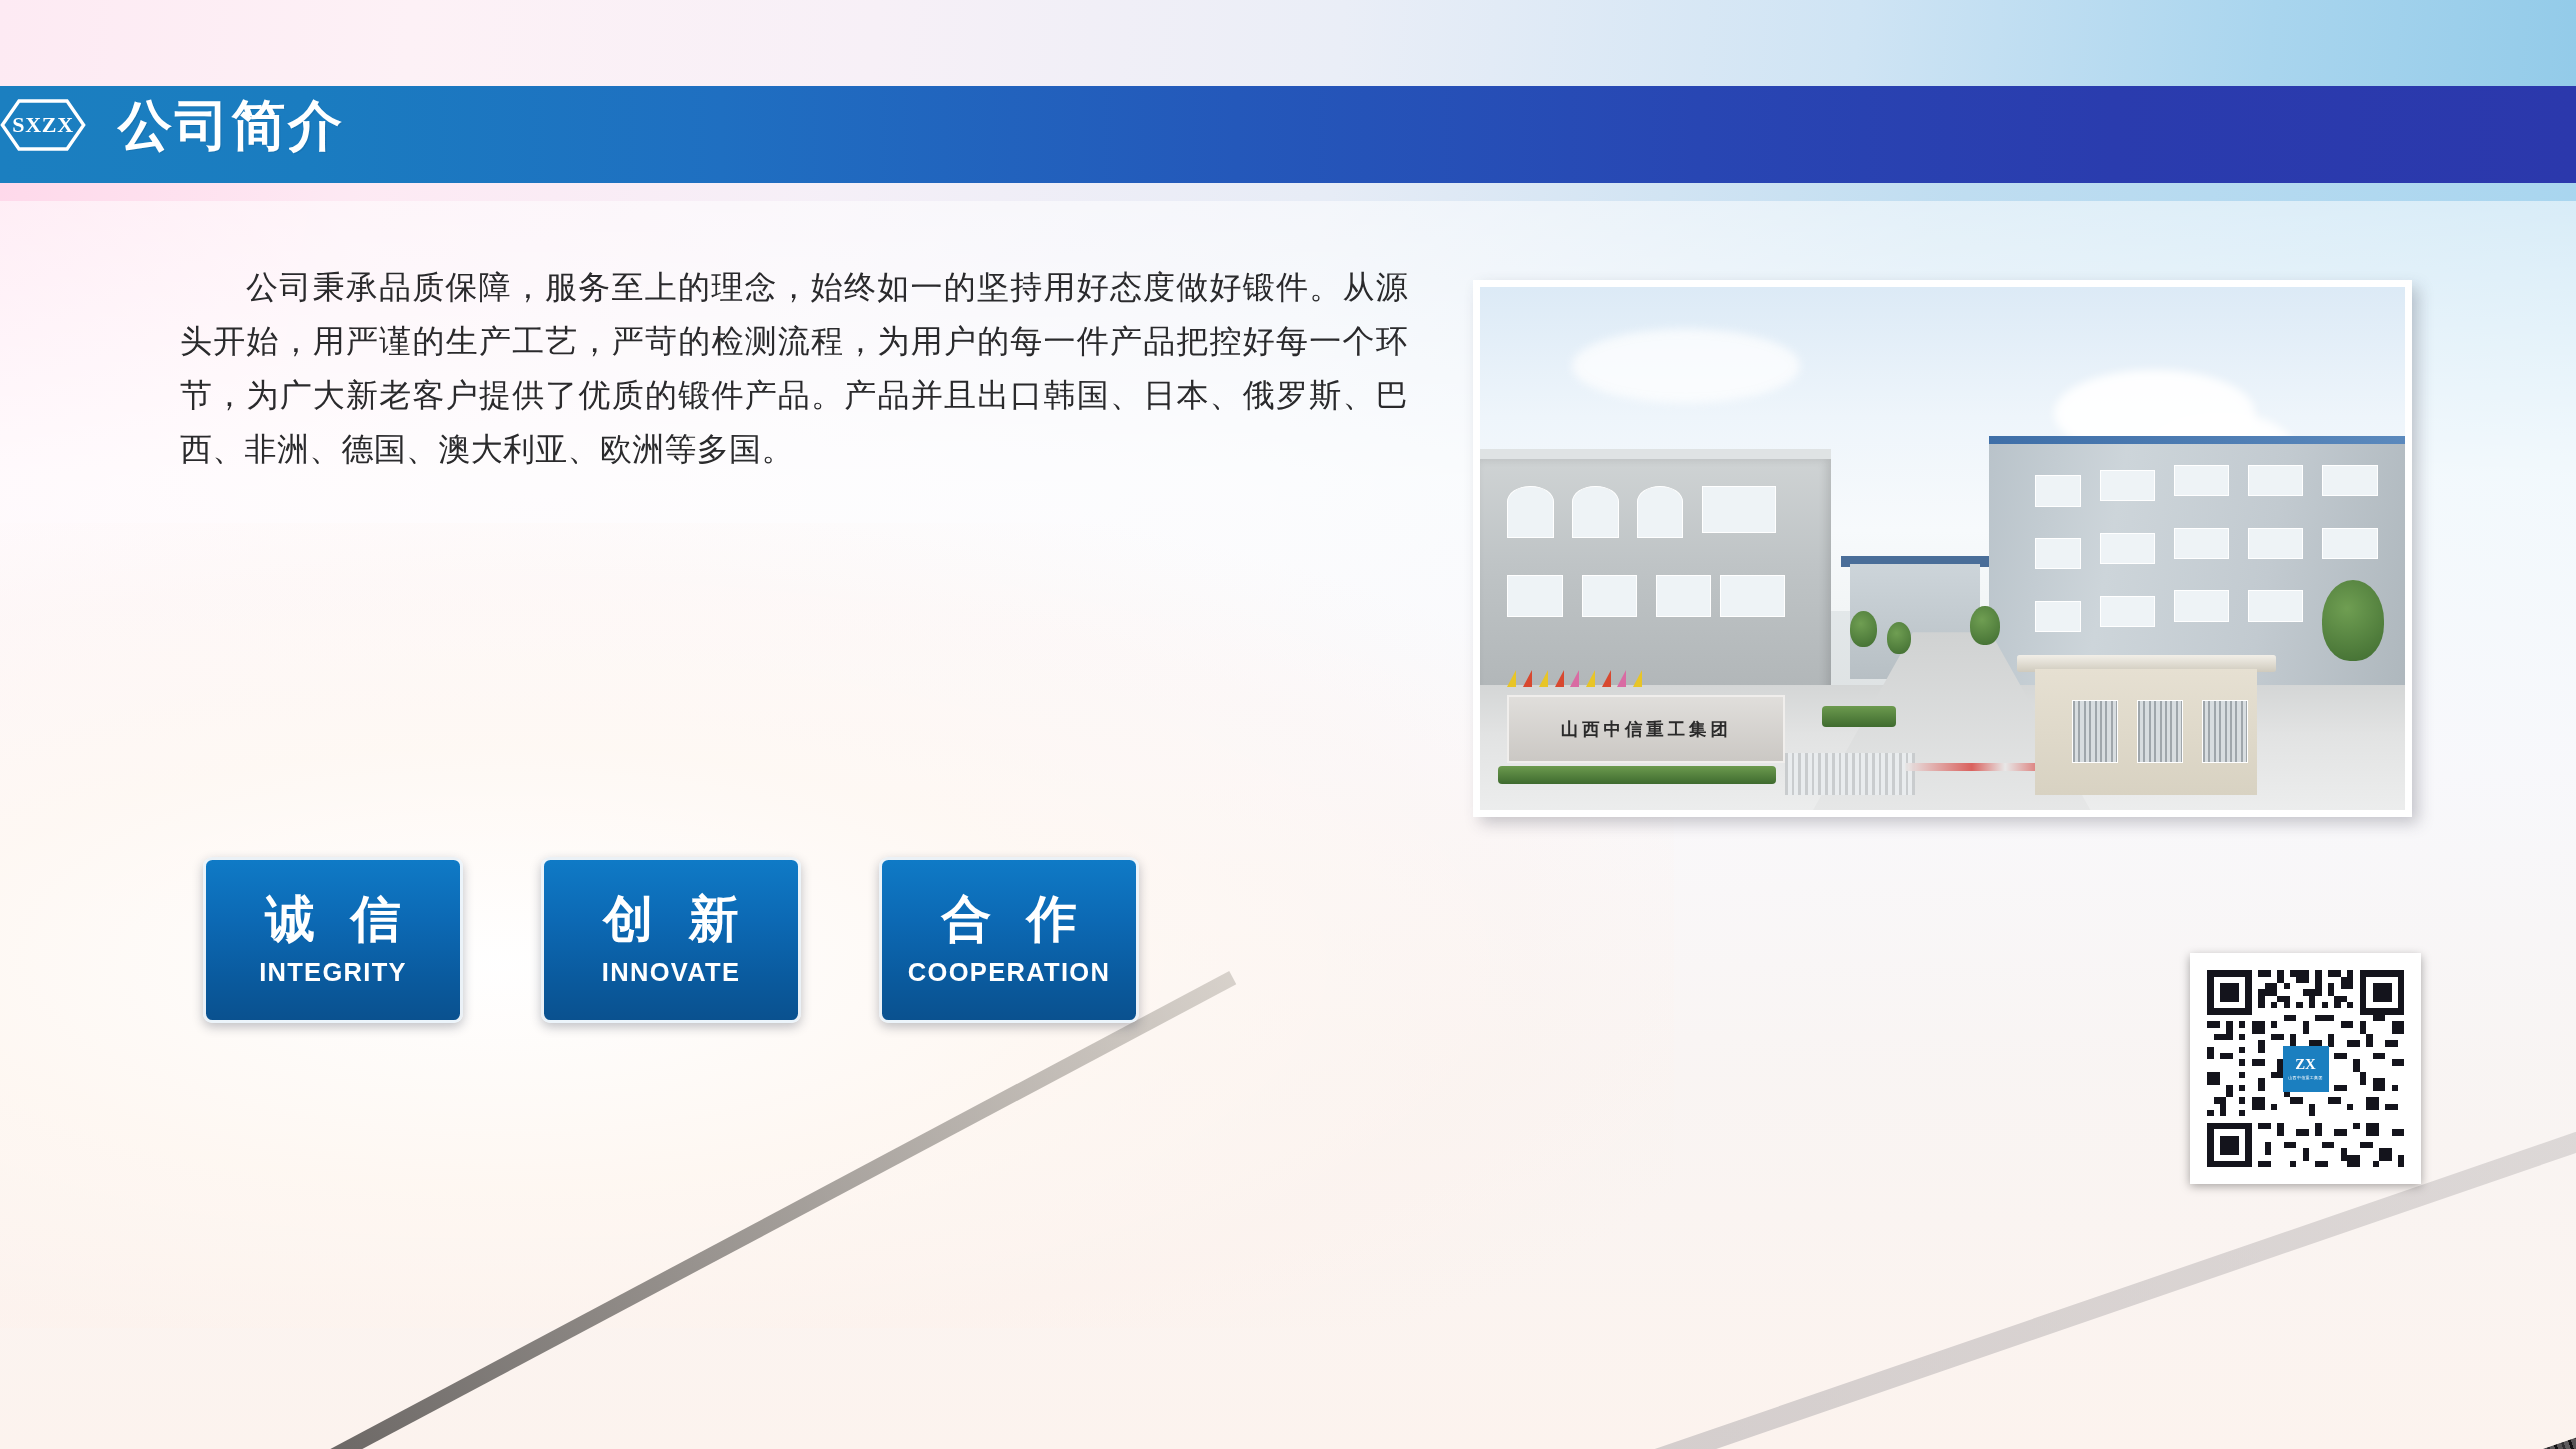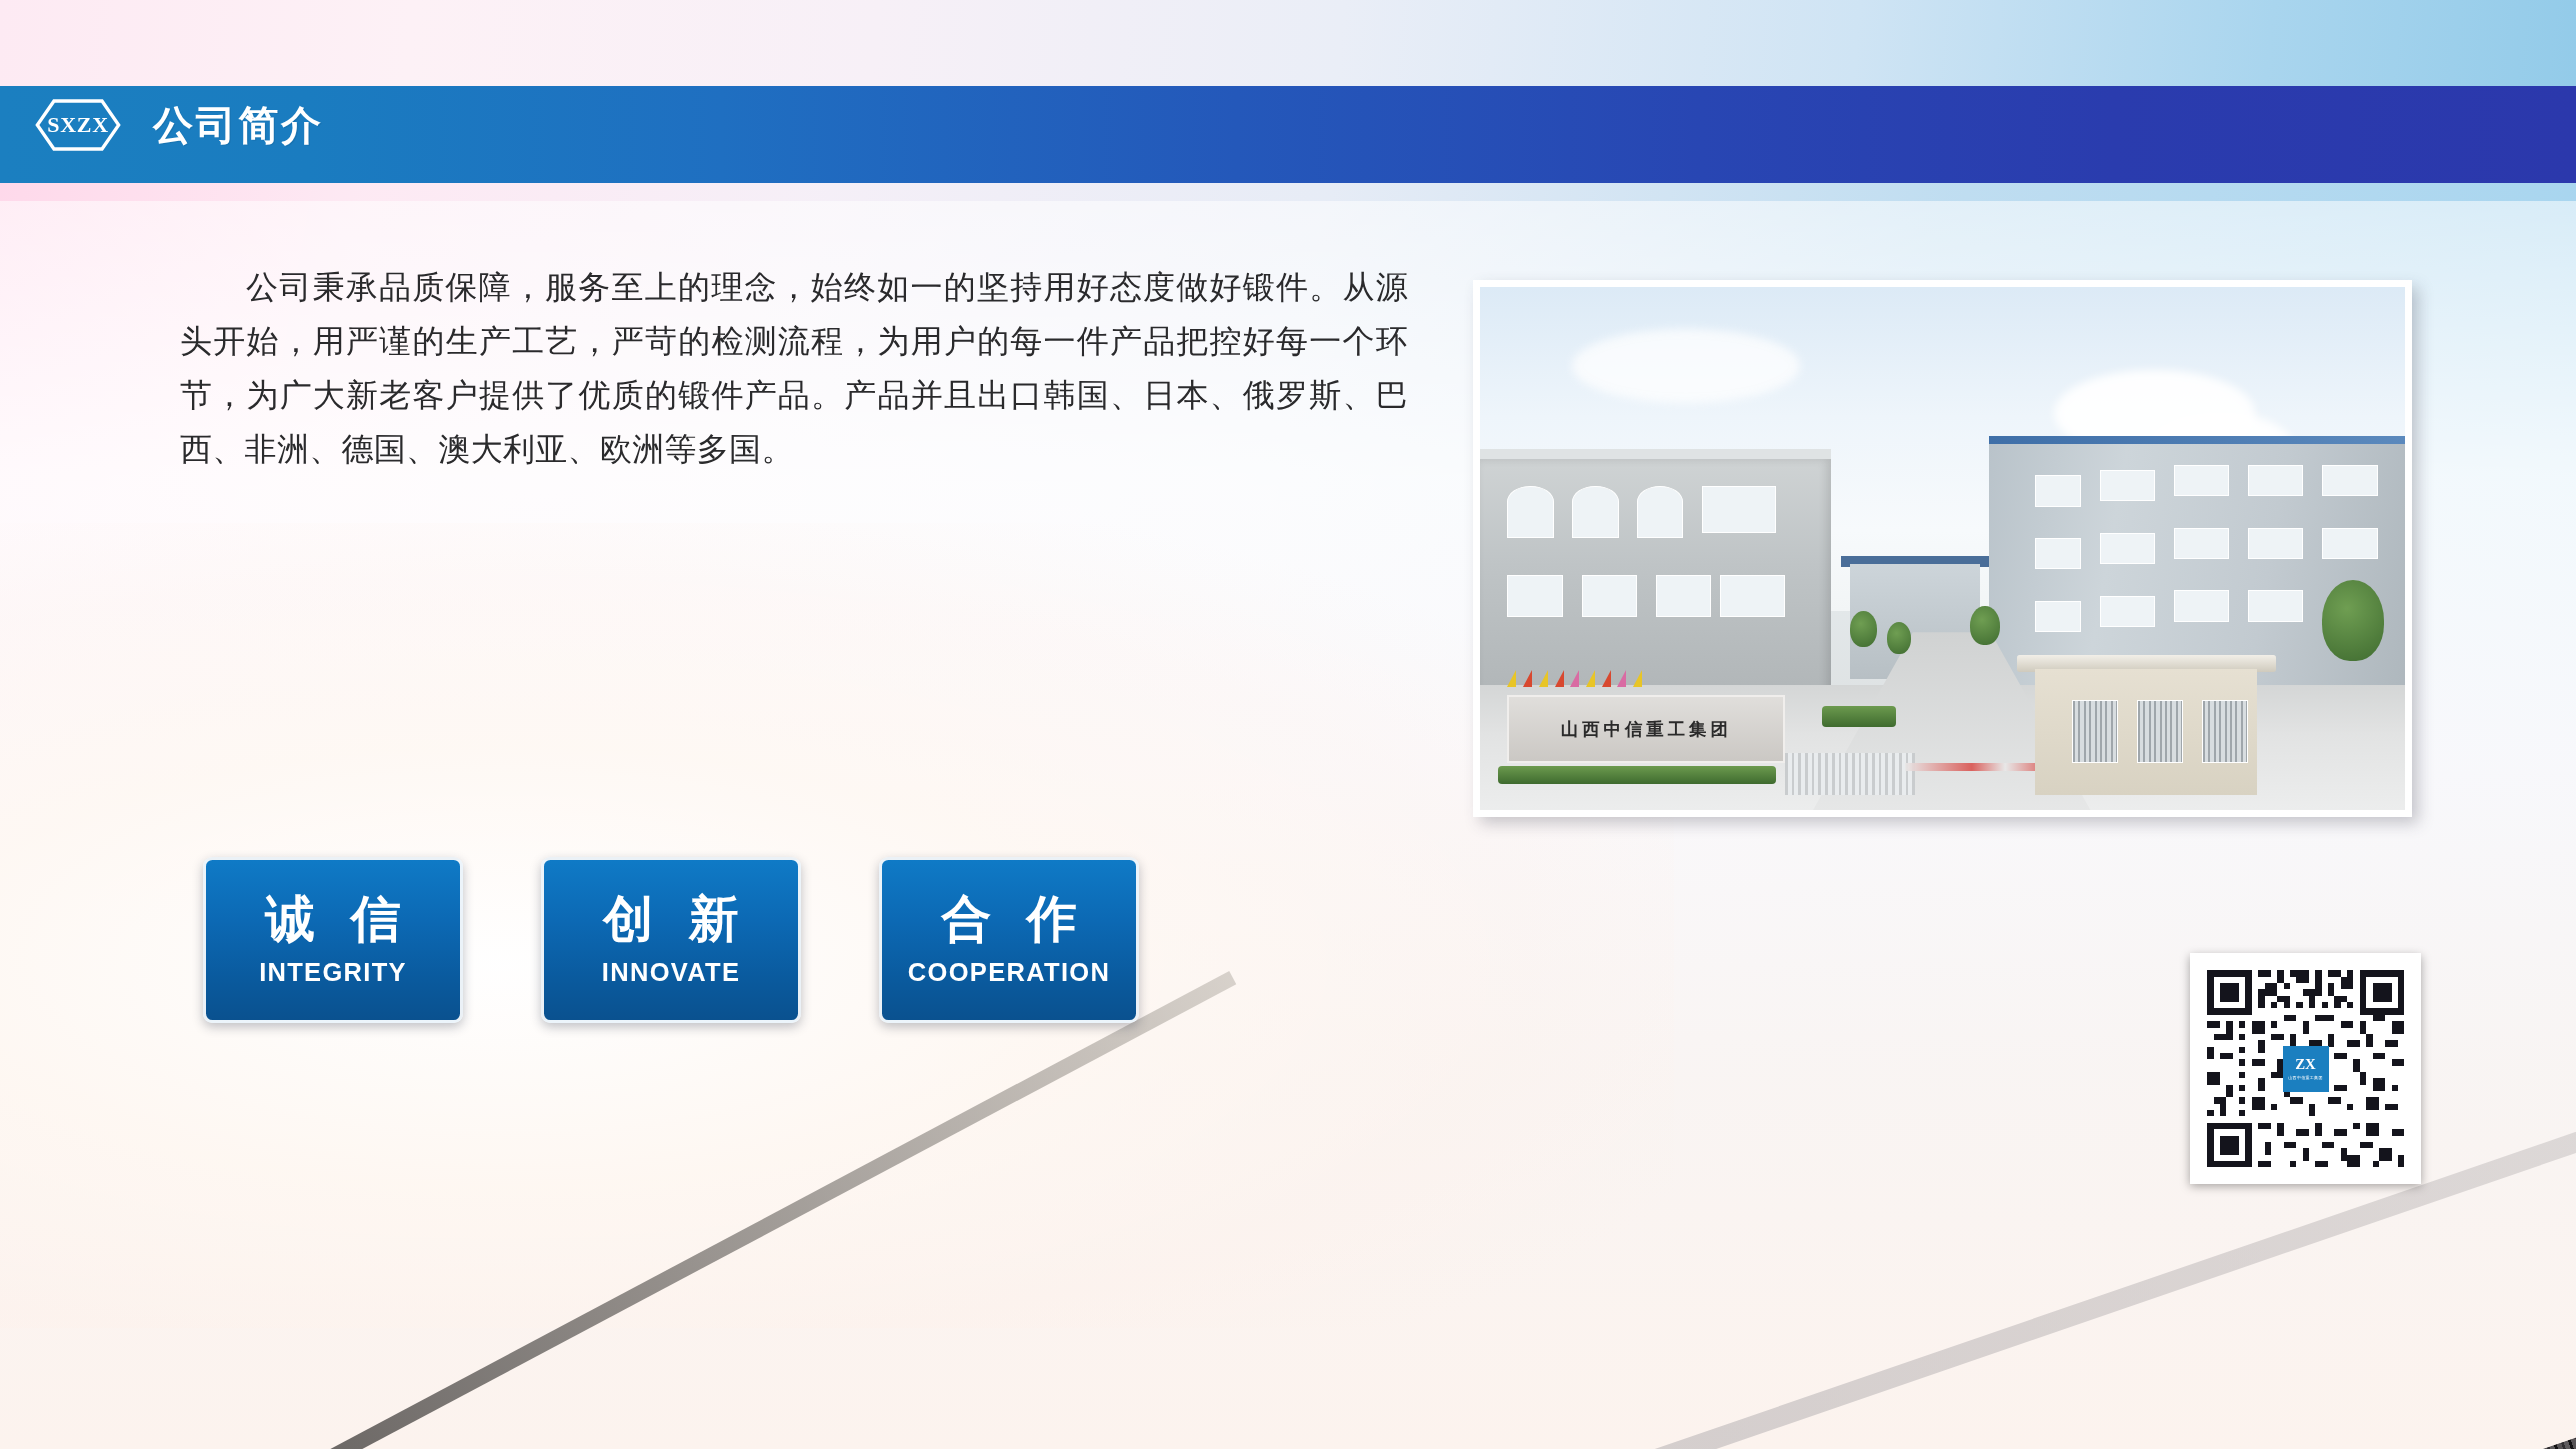--- a/index.html
+++ b/index.html
@@ -124,21 +124,20 @@
       #1b7fc0 0%, #1a7cc0 12%, #1f6fc1 28%,
       #2458ba 48%, #2846b3 66%, #2a3cae 82%, #2b38ac 100%);
   }
   .header-inner {
     position: absolute;
     left: 0; right: 0;
     top: 86px;
     height: 78px;
     display: flex;
     align-items: center;
-    padding-left: 35px;
     box-sizing: border-box;
   }
   .hex-logo {
     position: relative;
     width: 86px;
     height: 52px;
     flex: 0 0 auto;
     margin-right: 32px;
   }
   .hex-logo svg { display: block; }
@@ -149,21 +148,21 @@
     align-items: center;
     justify-content: center;
     color: #ffffff;
     font-family: "Liberation Serif", "DejaVu Serif", serif;
     font-size: 22px;
     font-weight: 700;
     letter-spacing: 0.7px;
   }
   .header-title {
     color: #ffffff;
-    font-size: 40px;
+    font-size: 54px;
     font-weight: 700;
     letter-spacing: 2.7px;
     line-height: 1;
     text-shadow: 1.3px 1.3px 0 rgba(0,0,0,0.07);
   }
 
   
   .copy {
     position: absolute;
     left: 180px;

